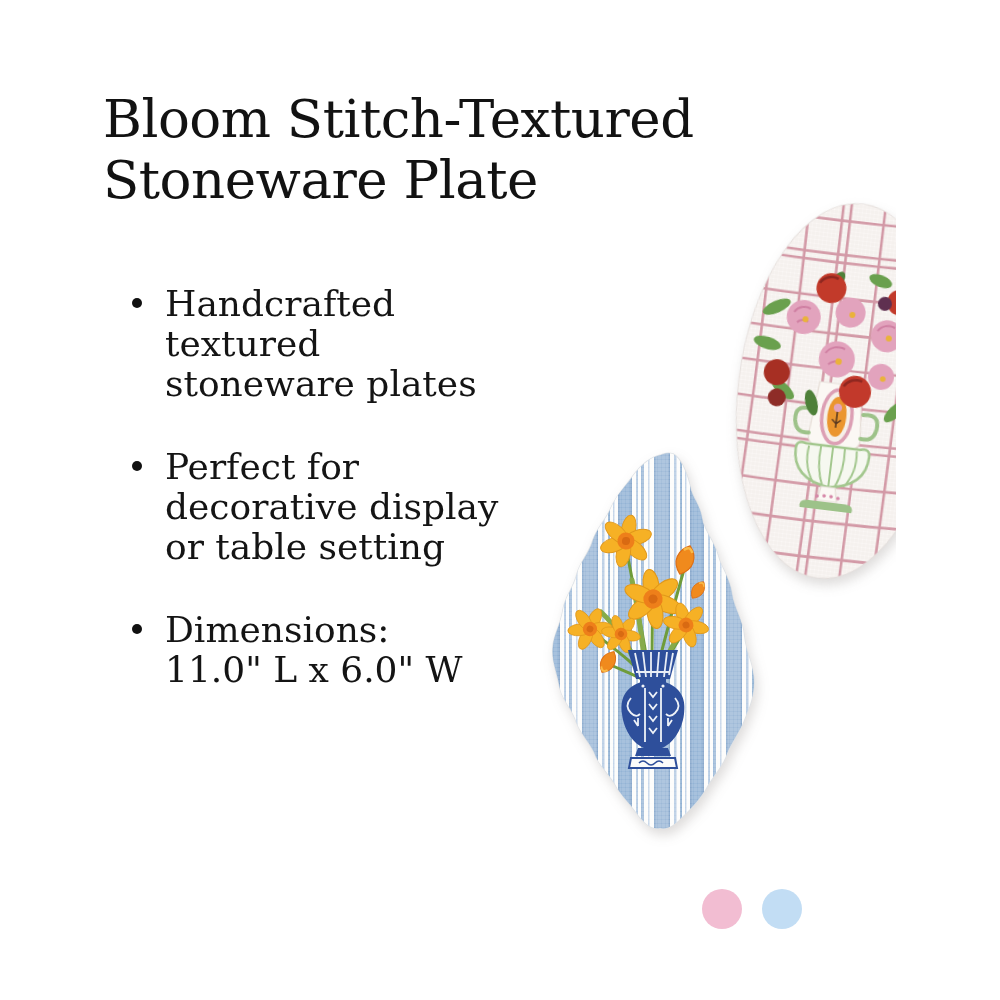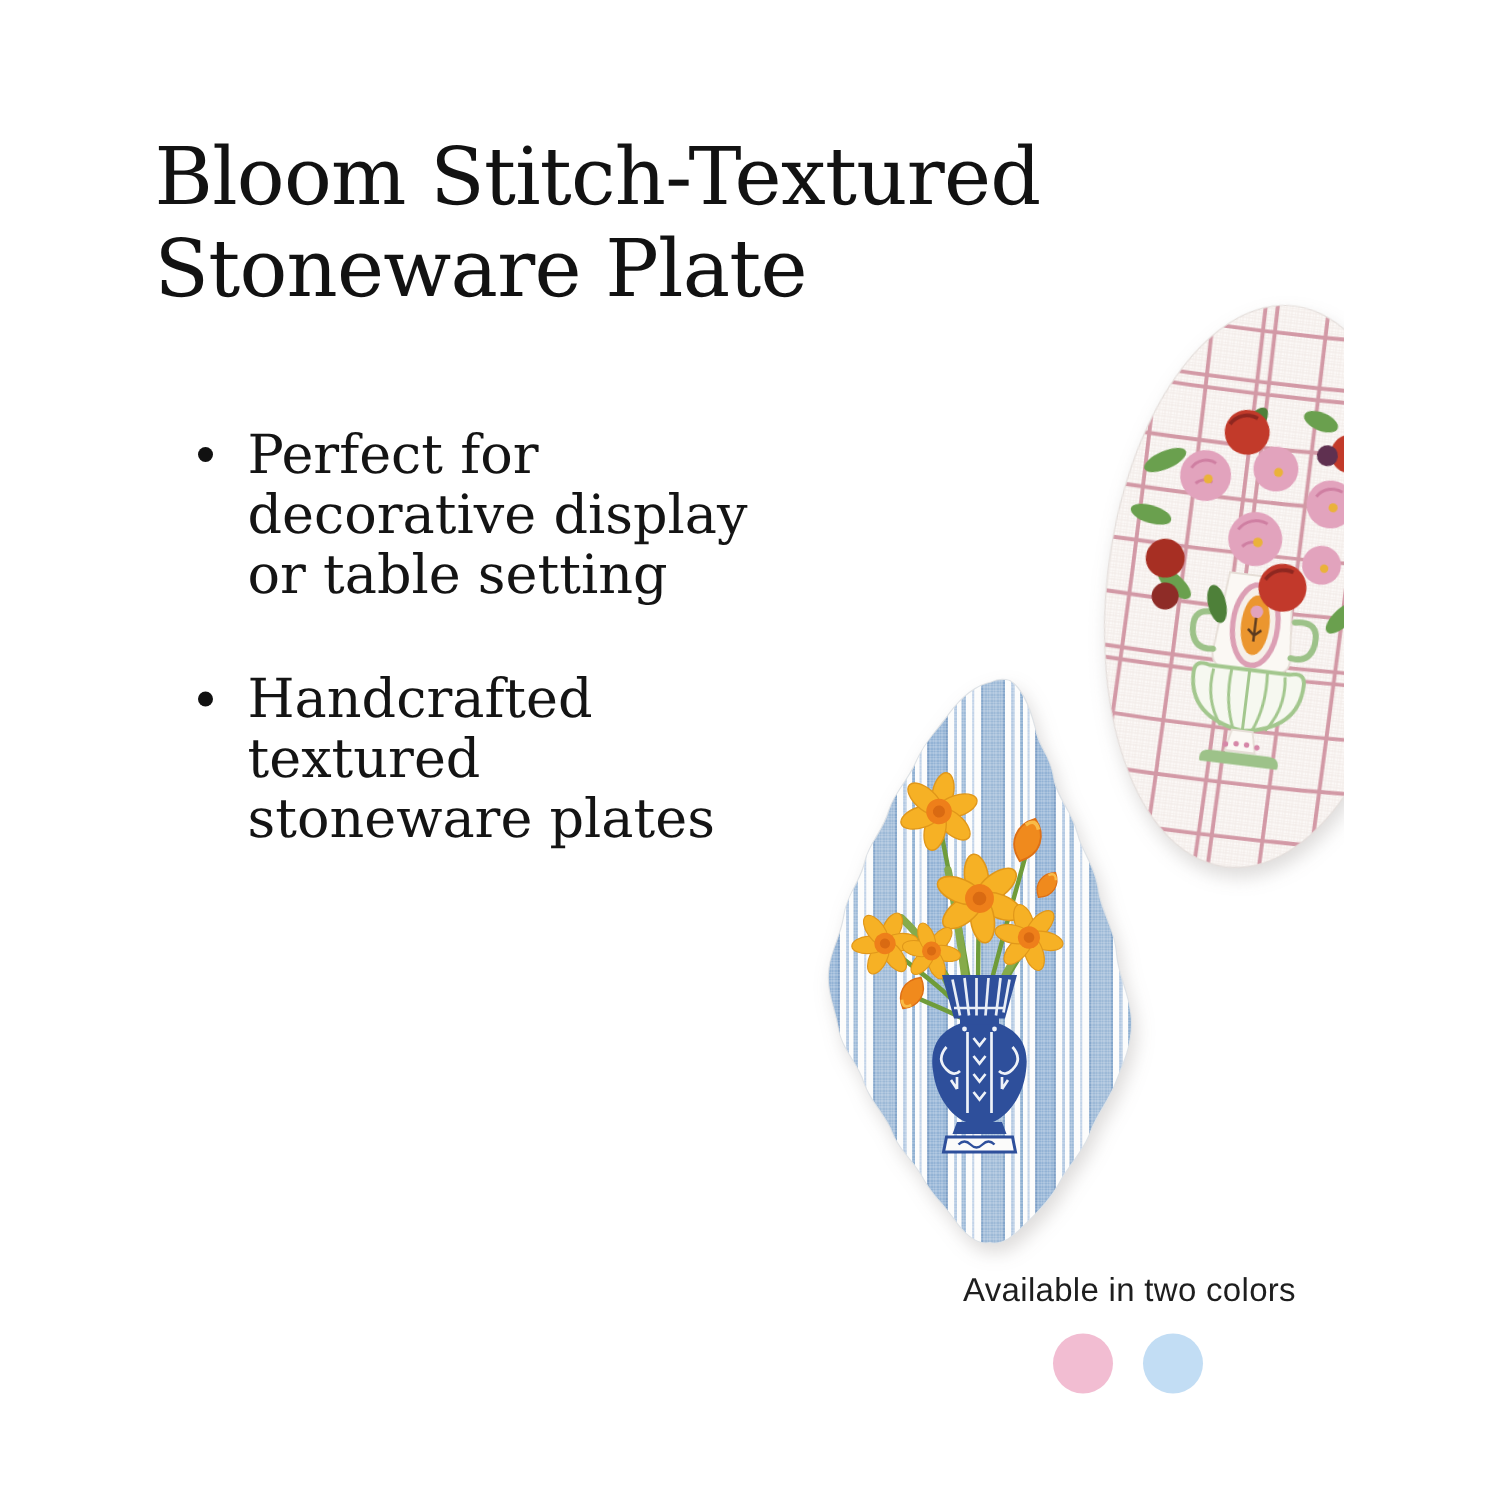--- a/index.html
+++ b/index.html
@@ -46,26 +46,28 @@
 </style>
 </head>
 <body>
 
 <div class="canvas">
 
   <h1 class="product-title">Bloom Stitch-Textured
 Stoneware Plate</h1>
 
   <ul class="feature-list">
+    <li>Handcrafted
+textured
+stoneware plates</li>
     <li>Perfect for
 decorative display
 or table setting</li>
-    <li>Handcrafted
-textured
-stoneware plates</li>
+    <li>Dimensions:
+11.0" L x 6.0" W</li>
   </ul>
 
   <div class="plate plate-pink">
     <svg width="206" height="382" viewBox="0 0 206 382" role="img" aria-label="Oval stoneware plate with pink windowpane plaid and a flower bouquet in a footed urn">
       <defs>
         <clipPath id="pinkClip">
             <ellipse cx="103" cy="191" rx="101.5" ry="188"></ellipse>
           </clipPath>
         <pattern id="stitchA" width="4" height="4" patternUnits="userSpaceOnUse">
           <rect width="4" height="4" fill="#fbf8f6"></rect>
@@ -273,18 +275,17 @@
           <path d="M92 300 L122 300 L125 308 L89 308 Z" fill="#2e4f9b"></path>
           <path d="M85 310 L129 310 L131 320 L83 320 Z" fill="#fbfbfa" stroke="#2e4f9b" stroke-width="2"></path>
           <path d="M93 315 q4 -4 8 0 q4 4 8 0 q4 -4 8 0" stroke="#2e4f9b" stroke-width="1.6" fill="none"></path>
         </g>
       </g>
     </svg>
   </div>
 
   <div class="cropped-edge"></div>
 
-  <div class="availability-label">Available in two colors</div>
 
   <button class="swatch swatch-pink" aria-label="pink" style="background-color: rgb(242, 189, 210);"></button>
   <button class="swatch swatch-blue" aria-label="blue" style="background-color: rgb(194, 221, 244);"></button>
 
 </div>
 
 </body></html>

